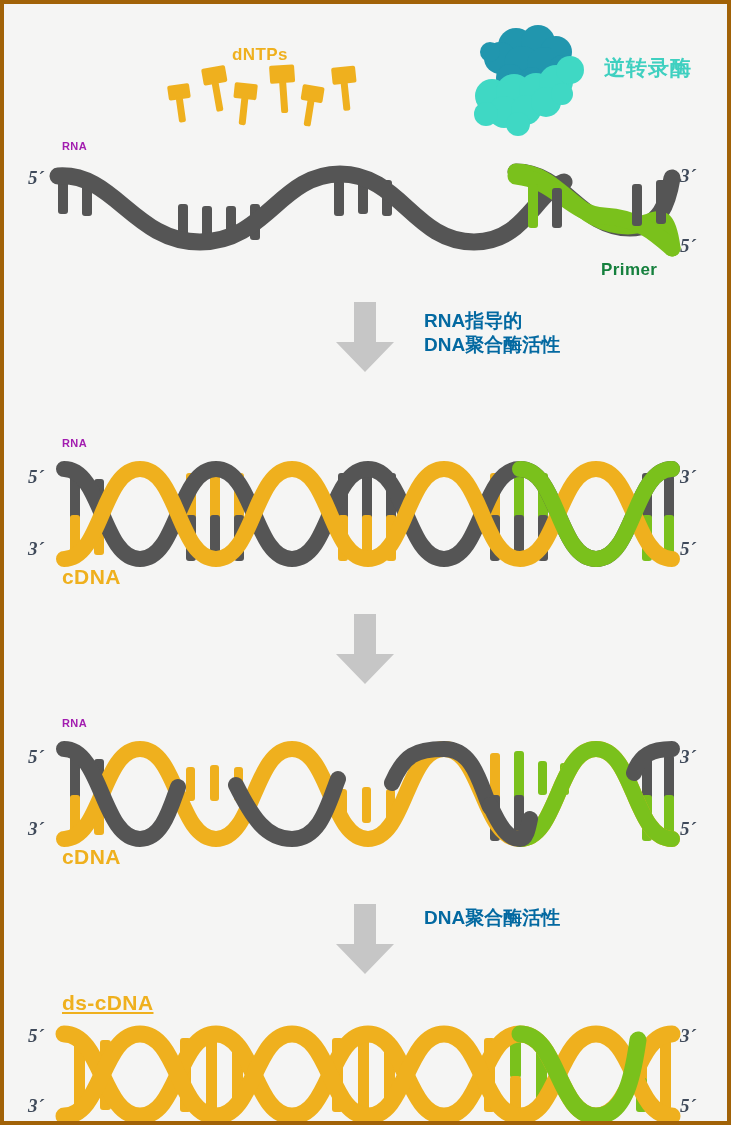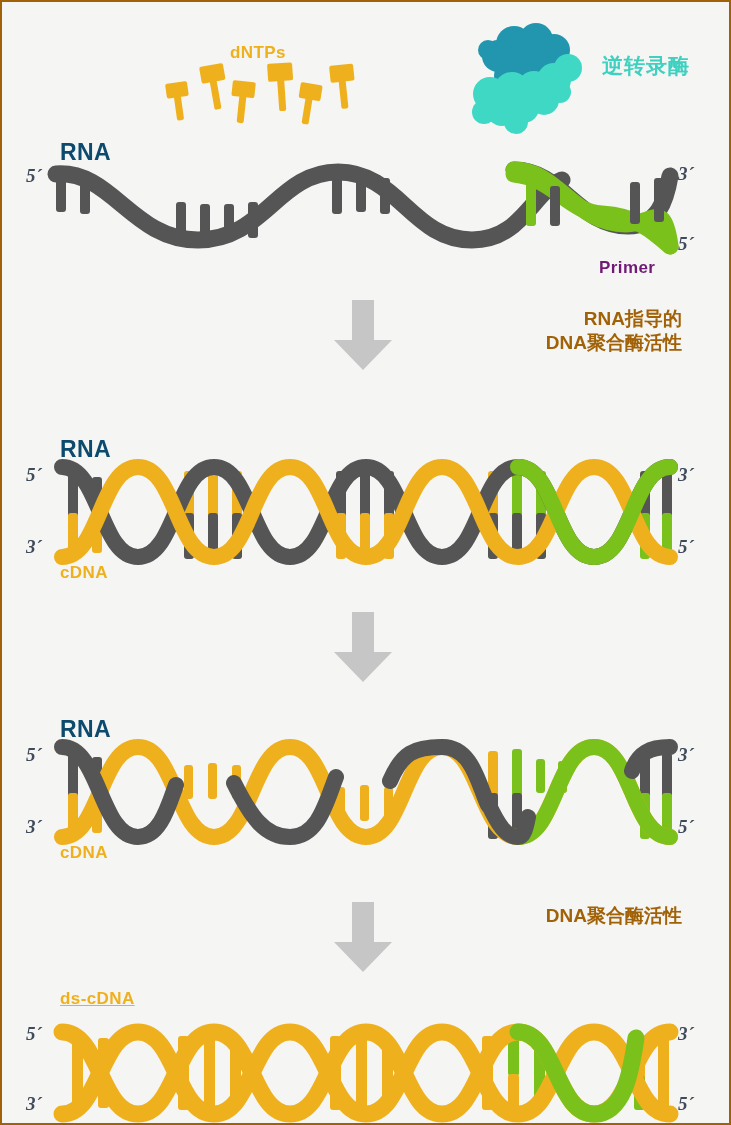--- a/index.html
+++ b/index.html
@@ -8,69 +8,69 @@
     background: #ffffff;
   }
   body {
     font-family: "Liberation Sans", "DejaVu Sans", sans-serif;
   }
   #figure {
     position: relative;
     width: 731px;
     height: 1125px;
     background: #f5f5f4;
-    border: 2px solid #a16207;
+    border: 4px solid #a16207;
     box-sizing: border-box;
     overflow: hidden;
   }
   .abs { position: absolute; }
 
   
   .lbl {
     position: absolute;
     font-weight: bold;
     white-space: nowrap;
     line-height: 1.25;
   }
   .lbl-end {       
     font-family: "Liberation Serif", "DejaVu Serif", serif;
     font-style: italic;
     font-weight: bold;
     font-size: 19px;
     color: #3f4a5a;
   }
   .lbl-strand-rna {
-    font-size: 23px;
-    color: #0c4a6e;
+    font-size: 11px;
+    color: #a21caf;
     letter-spacing: .4px;
   }
   .lbl-strand-cdna {
-    font-size: 17px;
+    font-size: 21px;
     color: #efb01e;
     letter-spacing: .4px;
   }
   .lbl-primer {
     font-size: 17px;
-    color: #701a75;
+    color: #15803d;
     letter-spacing: .4px;
   }
   .lbl-dntps {
     font-size: 17px;
     color: #efb01e;
     letter-spacing: .4px;
   }
   .lbl-enzyme {
     font-size: 21px;
     color: #3fd0c0;
     letter-spacing: 1px;
   }
   .lbl-step {
     font-size: 19px;
-    color: #a16207;
-    text-align: right;
+    color: #0369a1;
+    text-align: left;
     font-weight: bold;
   }
   .lbl-step span { display: block; }
 
   
   .panel { position: absolute; left: 0; width: 731px; }
 
   svg { display: block; overflow: visible; }
 </style>
 </head>

